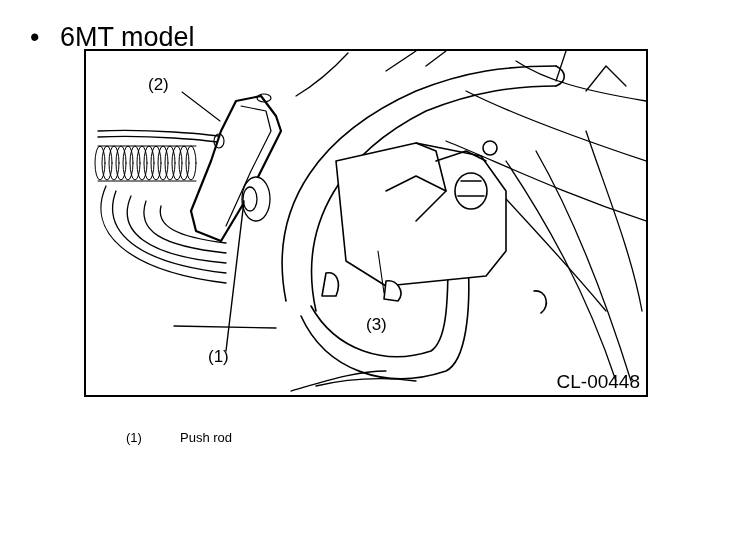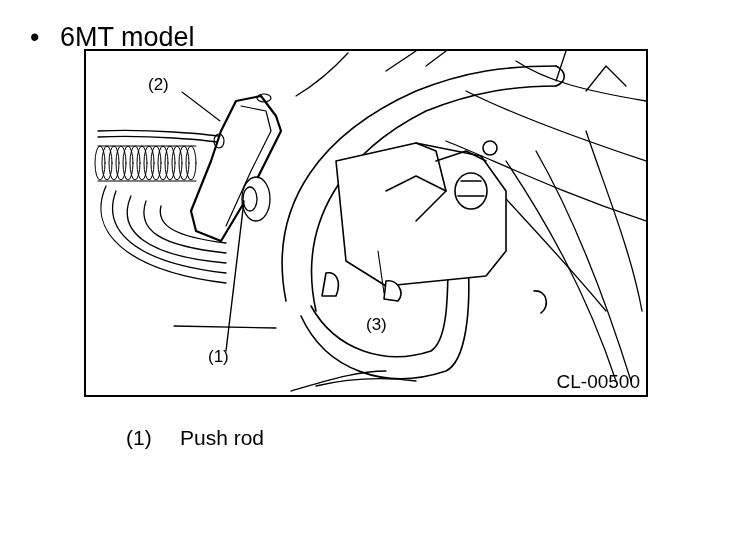--- a/index.html
+++ b/index.html
@@ -5,21 +5,21 @@
   html, body { margin:0; padding:0; background:#fff; }
   body { width:736px; height:560px; position:relative; overflow:hidden;
          font-family:"Liberation Sans", sans-serif; color:#000; }
   .heading { position:absolute; left:30px; top:20px; font-size:27px; line-height:34px; }
   .heading .bullet { display:inline-block; width:30px; }
   .figure { position:absolute; left:84px; top:49px; width:560px; height:344px;
             border:2px solid #000; background:#fff; overflow:hidden; }
   .figure svg { position:absolute; left:0; top:0; }
   .callout { position:absolute; font-size:17px; line-height:20px; }
   .fig-id { position:absolute; right:6px; bottom:2px; font-size:19px; line-height:22px; }
-  .legend { position:absolute; left:126px; top:424px; font-size:21px; }
+  .legend { position:absolute; left:126px; top:424px; font-size:13px; }
   .legend-row { height:38px; line-height:28px; white-space:nowrap; }
   .legend-num { display:inline-block; width:54px; }
 </style>
 </head>
 <body>
 
 <div class="heading">
   <span class="bullet">•</span><span>6MT model</span>
 </div>
 
@@ -111,20 +111,20 @@
 
     <g stroke-width="1.1">
       <path d="M96 41 L134 70"></path>
       <path d="M292 200 L298 242"></path>
     </g>
   </svg>
 
   <span class="callout" style="left:62px;top:24px;">(2)</span>
   <span class="callout" style="left:122px;top:296px;">(1)</span>
   <span class="callout" style="left:280px;top:264px;">(3)</span>
-  <span class="fig-id">CL-00500</span>
+  <span class="fig-id">CL-00448</span>
 </div>
 
 <div class="legend">
   <div class="legend-row">
     <span class="legend-num">(1)</span><span>Push rod</span>
   </div>
 </div>
 
 </body></html>

